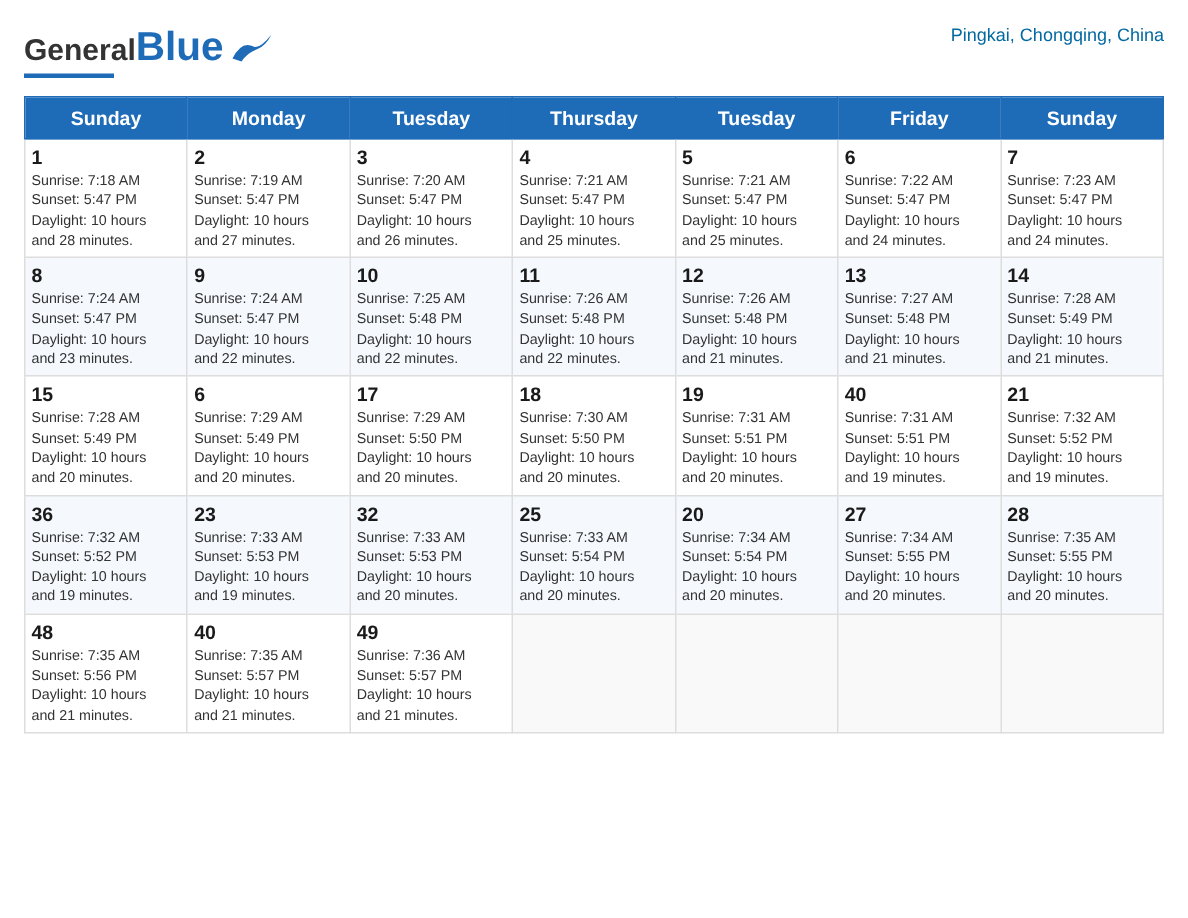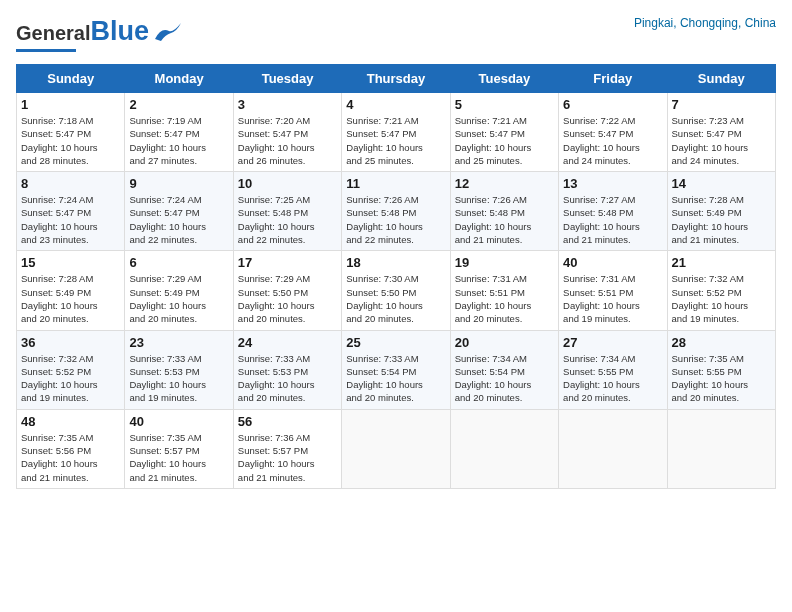--- a/index.html
+++ b/index.html
@@ -224,21 +224,21 @@
       <tr>
         <td>
           <span class="day-number">36</span>
           <div class="day-info">Sunrise: 7:32 AM<br>Sunset: 5:52 PM<br>Daylight: 10 hours<br>and 19 minutes.</div>
         </td>
         <td>
           <span class="day-number">23</span>
           <div class="day-info">Sunrise: 7:33 AM<br>Sunset: 5:53 PM<br>Daylight: 10 hours<br>and 19 minutes.</div>
         </td>
         <td>
-          <span class="day-number">24</span>
+          <span class="day-number">32</span>
           <div class="day-info">Sunrise: 7:33 AM<br>Sunset: 5:53 PM<br>Daylight: 10 hours<br>and 20 minutes.</div>
         </td>
         <td>
           <span class="day-number">25</span>
           <div class="day-info">Sunrise: 7:33 AM<br>Sunset: 5:54 PM<br>Daylight: 10 hours<br>and 20 minutes.</div>
         </td>
         <td>
           <span class="day-number">20</span>
           <div class="day-info">Sunrise: 7:34 AM<br>Sunset: 5:54 PM<br>Daylight: 10 hours<br>and 20 minutes.</div>
         </td>
@@ -254,21 +254,21 @@
       <tr>
         <td>
           <span class="day-number">48</span>
           <div class="day-info">Sunrise: 7:35 AM<br>Sunset: 5:56 PM<br>Daylight: 10 hours<br>and 21 minutes.</div>
         </td>
         <td>
           <span class="day-number">40</span>
           <div class="day-info">Sunrise: 7:35 AM<br>Sunset: 5:57 PM<br>Daylight: 10 hours<br>and 21 minutes.</div>
         </td>
         <td>
-          <span class="day-number">56</span>
+          <span class="day-number">49</span>
           <div class="day-info">Sunrise: 7:36 AM<br>Sunset: 5:57 PM<br>Daylight: 10 hours<br>and 21 minutes.</div>
         </td>
         <td class="empty-cell"></td>
         <td class="empty-cell"></td>
         <td class="empty-cell"></td>
         <td class="empty-cell"></td>
       </tr>
     </tbody>
 </table>
 

